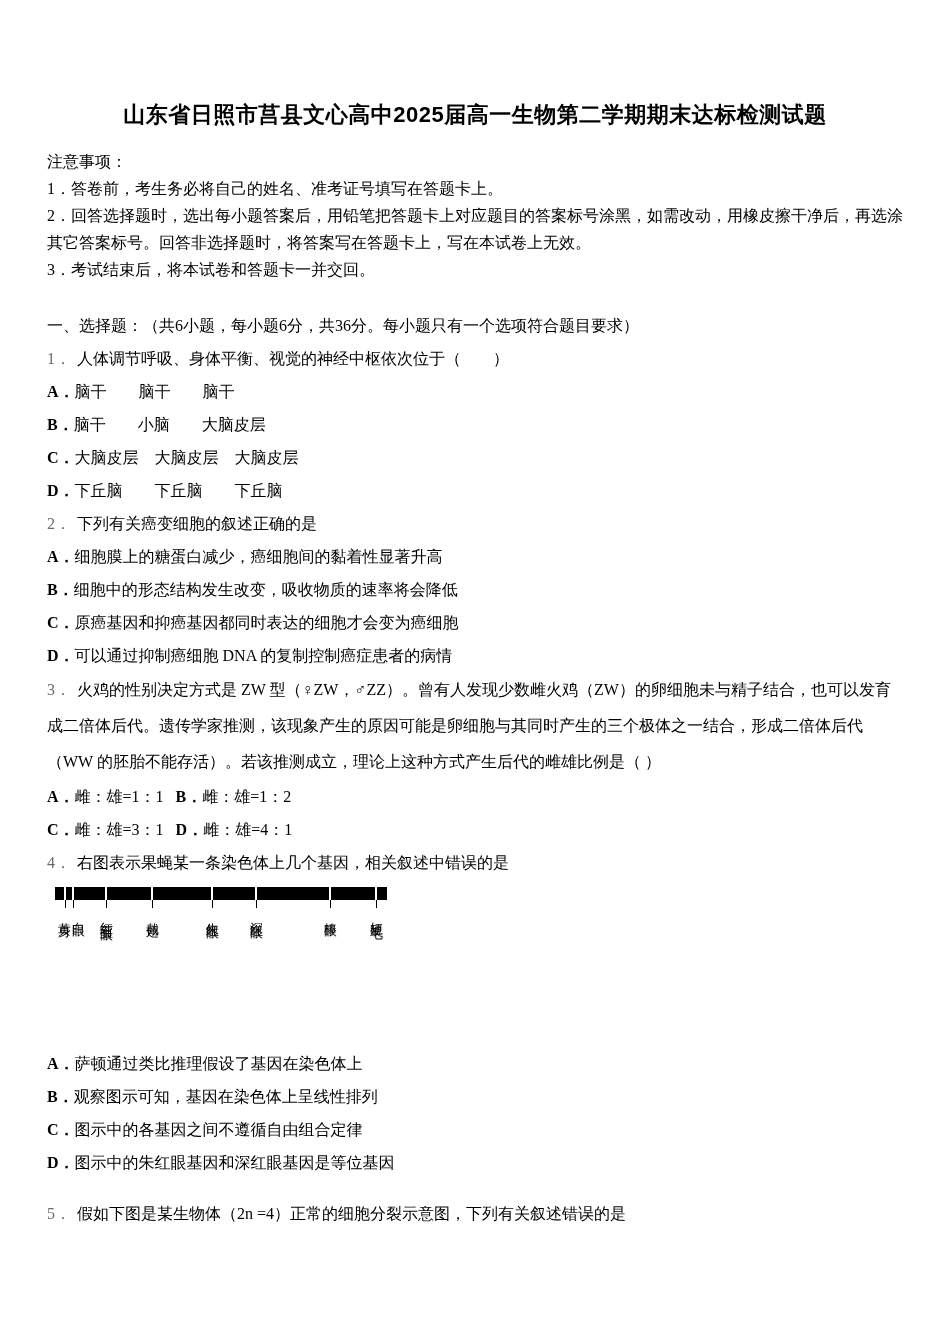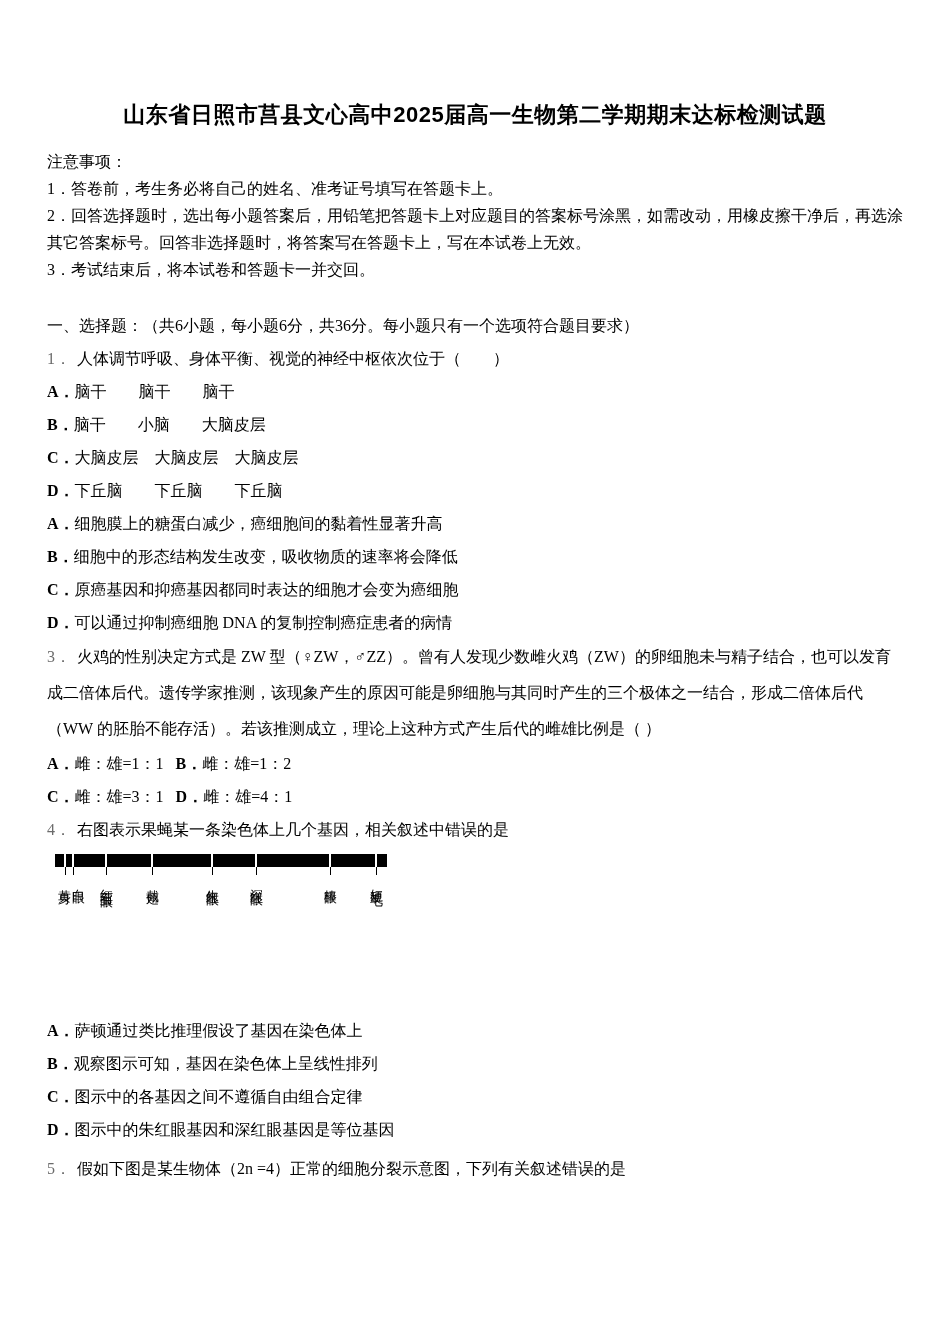--- a/index.html
+++ b/index.html
@@ -29,21 +29,21 @@
   .figure { position:relative; width:345px; height:112px; margin:8px 0 48px 8px; }
   .chromo-bar { display:flex; gap:2px; height:13px; width:332px; }
   .chromo-bar .seg { background:#000; height:13px; }
   .tick { position:absolute; top:13px; width:1px; height:8px; background:#000; }
   .vlabel {
     position:absolute; top:25px;
     writing-mode:vertical-rl; text-orientation:upright;
     font-size:13px; line-height:14px; letter-spacing:2px; color:#000;
   }
 
-  .q5 { margin-top:6px; }
+  .q5 { margin-top:18px; }
 </style>
 </head>
 <body>
 
 <div class="page">
 
   <h1 class="title">山东省日照市莒县文心高中2025届高一生物第二学期期末达标检测试题</h1>
 
   <div class="notice-block">
     <div class="notice-header">注意事项：</div>
@@ -66,20 +66,23 @@
     </div>
     <div class="line option">
       <span class="opt-label">C．</span><span>大脑皮层　大脑皮层　大脑皮层</span>
     </div>
     <div class="line option">
       <span class="opt-label">D．</span><span>下丘脑　　下丘脑　　下丘脑</span>
     </div>
   </div>
 
   <div class="question">
+    <div class="line stem">
+      <span class="qnum">2．</span><span>下列有关癌变细胞的叙述正确的是</span>
+    </div>
     <div class="line option">
       <span class="opt-label">A．</span><span>细胞膜上的糖蛋白减少，癌细胞间的黏着性显著升高</span>
     </div>
     <div class="line option">
       <span class="opt-label">B．</span><span>细胞中的形态结构发生改变，吸收物质的速率将会降低</span>
     </div>
     <div class="line option">
       <span class="opt-label">C．</span><span>原癌基因和抑癌基因都同时表达的细胞才会变为癌细胞</span>
     </div>
     <div class="line option">

